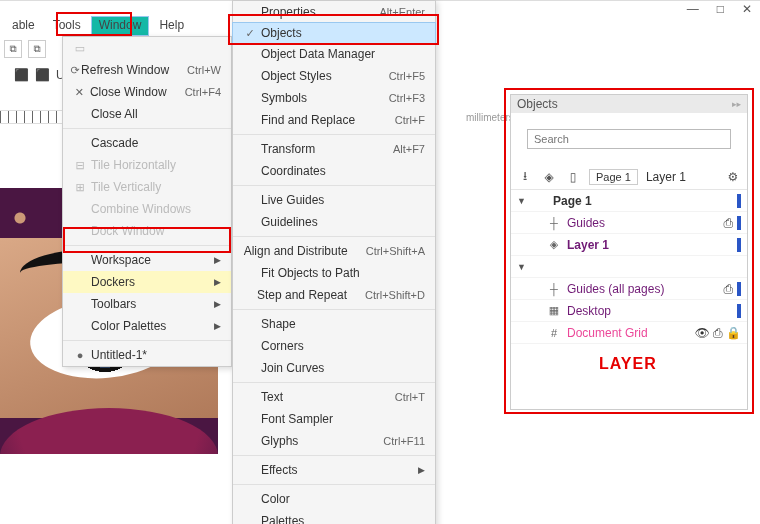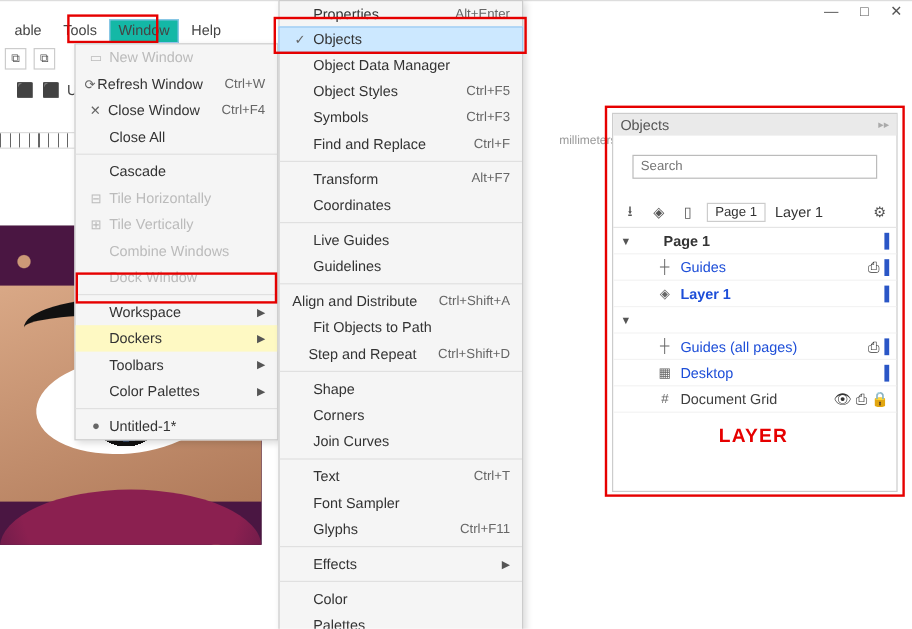--- a/index.html
+++ b/index.html
@@ -46,21 +46,21 @@
 .panel .toolbar { display:flex; align-items:center; gap:8px; padding:4px 6px; border-bottom:1px solid #e5e5e5; }
 .panel .toolbar .ticon { width:16px; height:16px; display:flex; align-items:center; justify-content:center; font-size:12px; color:#555;}
 .panel .toolbar .pgbox { border:1px solid #ccc; padding:1px 6px; font-size:11px; }
 .layer-tree .node { display:flex; align-items:center; height:22px; padding:0 6px; gap:6px; font-size:11px; border-bottom:1px solid #f3f3f3; }
 .layer-tree .node .tw { width:10px; color:#555; font-size:9px; }
 .layer-tree .node .ni { width:14px; text-align:center; color:#666; font-size:11px;}
 .layer-tree .node .nl { flex:1; color:#333; }
 .layer-tree .node .indic { display:flex; gap:4px; align-items:center;}
 .layer-tree .node .bar { width:4px; height:14px; background:#2a56c6; }
 .layer-tree .node.lvl1 { padding-left:20px; }
-.layer-tree .node.lvl1 .nl { color:#1d4ed8; }
+.layer-tree .node.lvl1 .nl { color:#701a75; }
 .layer-tree .node.bold .nl { font-weight:bold; }
 .layer-label { position:absolute; color:#e60000; font-weight:bold; font-size:16px; letter-spacing:1px; }
 .units-txt { position:absolute; top:112px; left:466px; font-size:10px; color:#999; }
 </style>
 </head>
 <body>
 
 <div class="titlebar-btns abs">
   <span>—</span>
   <span>□</span>
@@ -95,21 +95,20 @@
   <div class="fabric"></div>
   <div class="skin"></div>
   <div class="brow"></div>
   <div class="eye-oval"></div>
   <div class="fabric-mask"></div>
 </div>
 
 <div class="dropdown" id="win-dd" style="top:36px;left:62px;width:170px">
     <div class="row disabled">
       <span class="ic">▭</span>
-    <span class="lbl">New Window</span>
 
     </div>
     <div class="row">
       <span class="ic">⟳</span>
     <span class="lbl">Refresh Window</span>
     <span class="sc">Ctrl+W</span>
     </div>
     <div class="row">
       <span class="ic">✕</span>
     <span class="lbl">Close Window</span>
@@ -359,20 +358,20 @@
         <span class="tw"></span>
     <span class="ni">▦</span>
     <span class="nl">Desktop</span>
     <span class="indic">
           <span class="bar"></span>
         </span>
       </div>
       <div class="node lvl1">
         <span class="tw"></span>
     <span class="ni">#</span>
-    <span class="nl" style="color:#404040">Document Grid</span>
+    <span class="nl" style="color:#ec4899">Document Grid</span>
     <span class="indic">👁 ⎙ 🔒</span>
       </div>
     </div>
   <div class="layer-label" style="left:88px;top:260px">LAYER</div>
 </div>
 
 <div class="hl-red" style="top:88px;left:504px;width:250px;height:326px"></div>
 
 </body></html>

